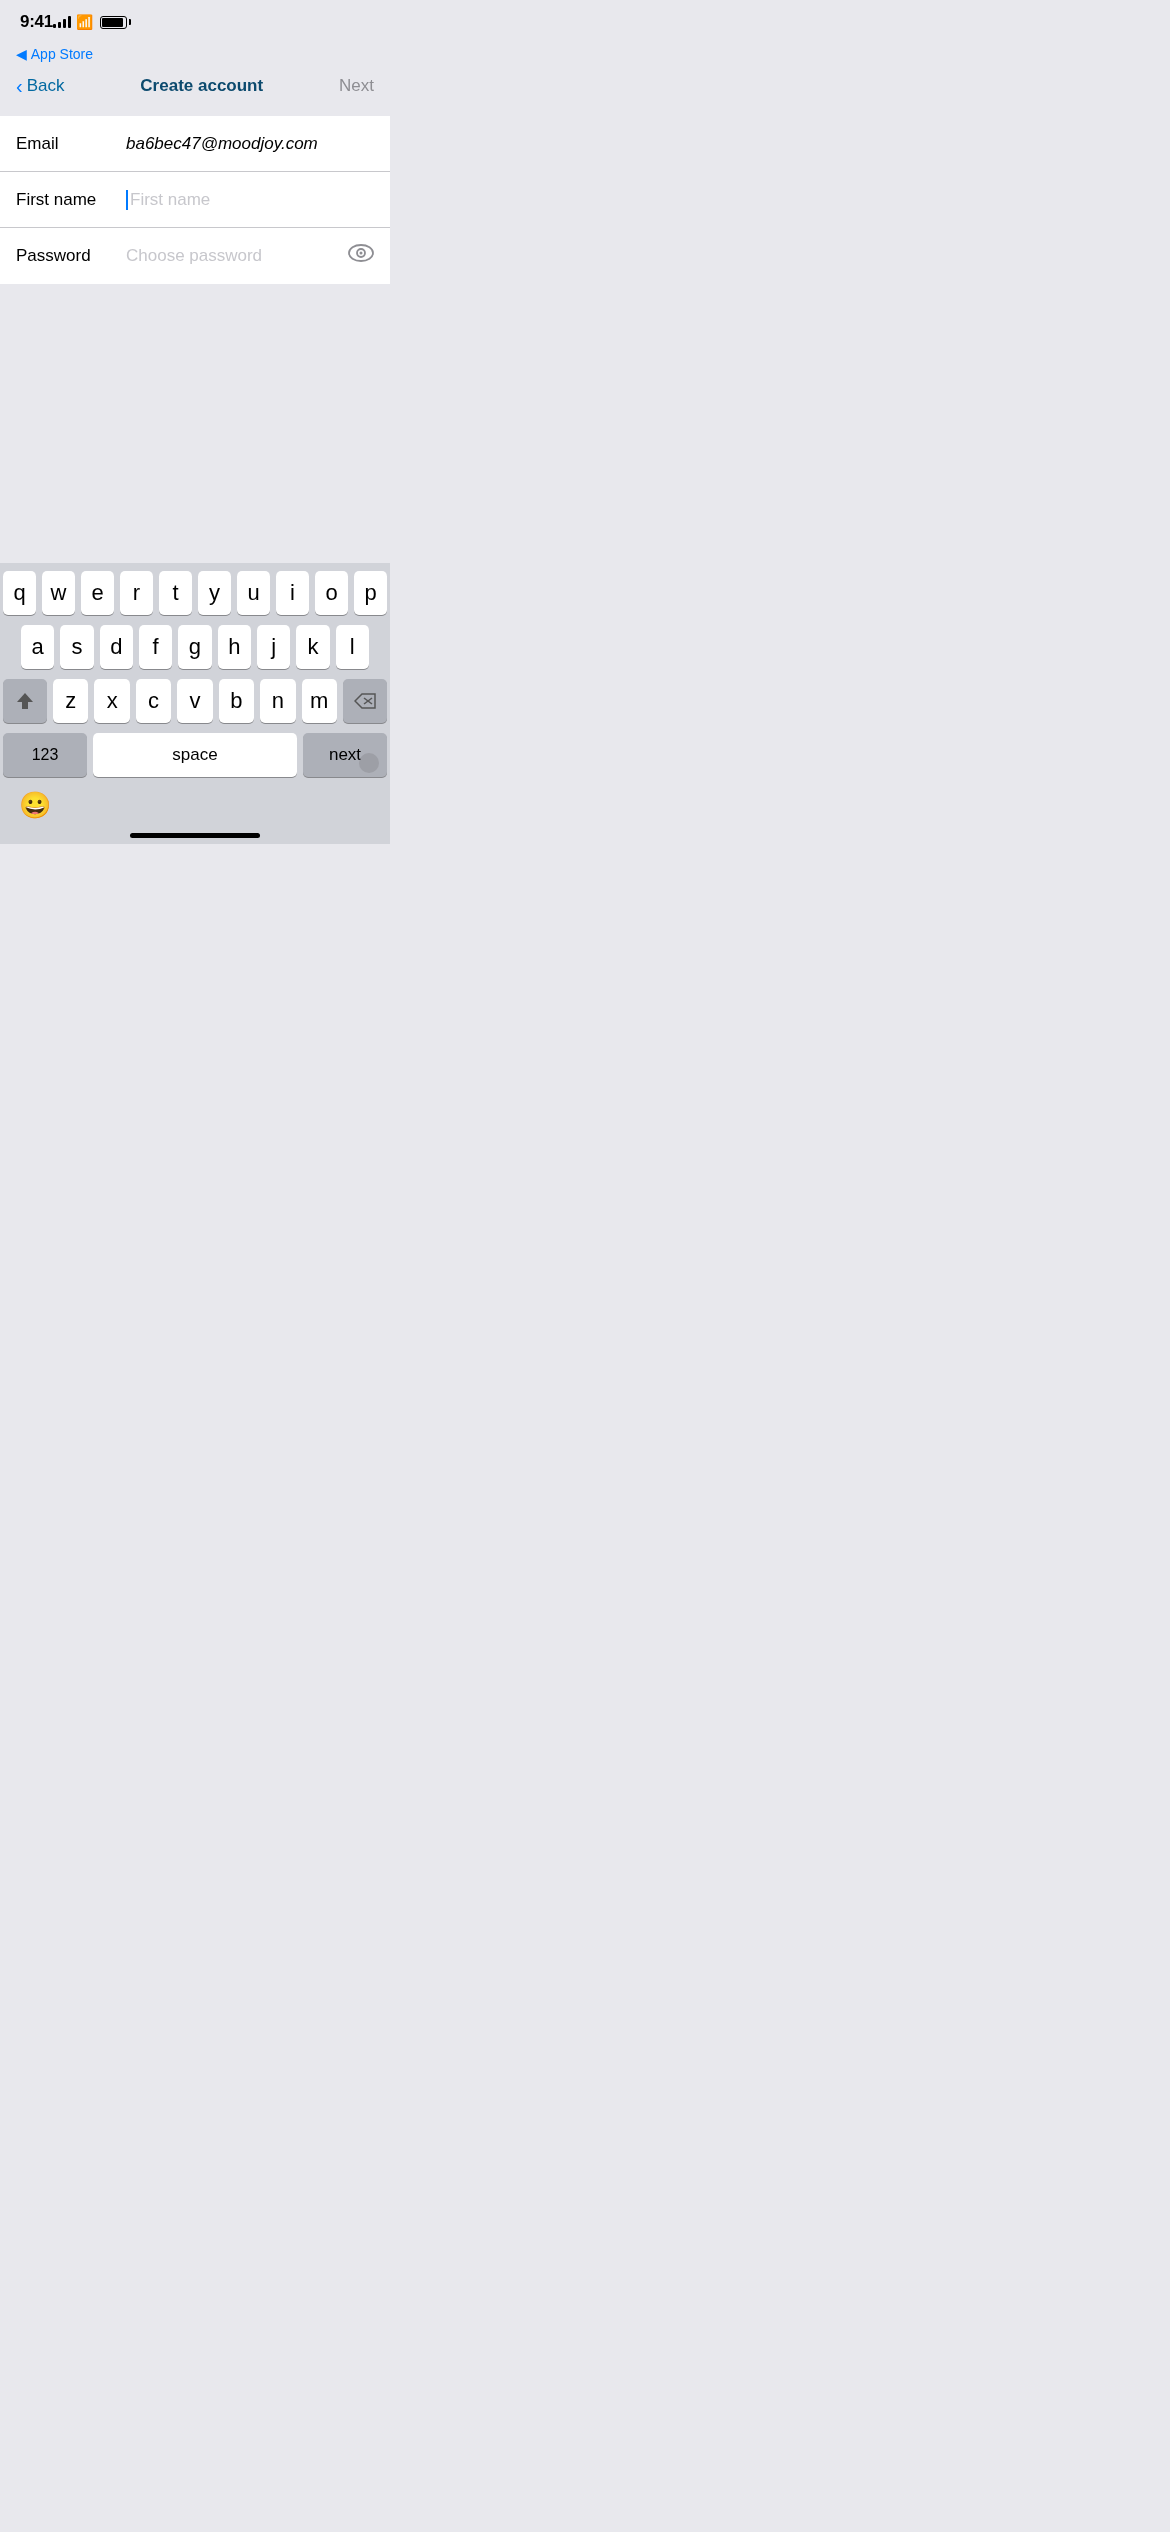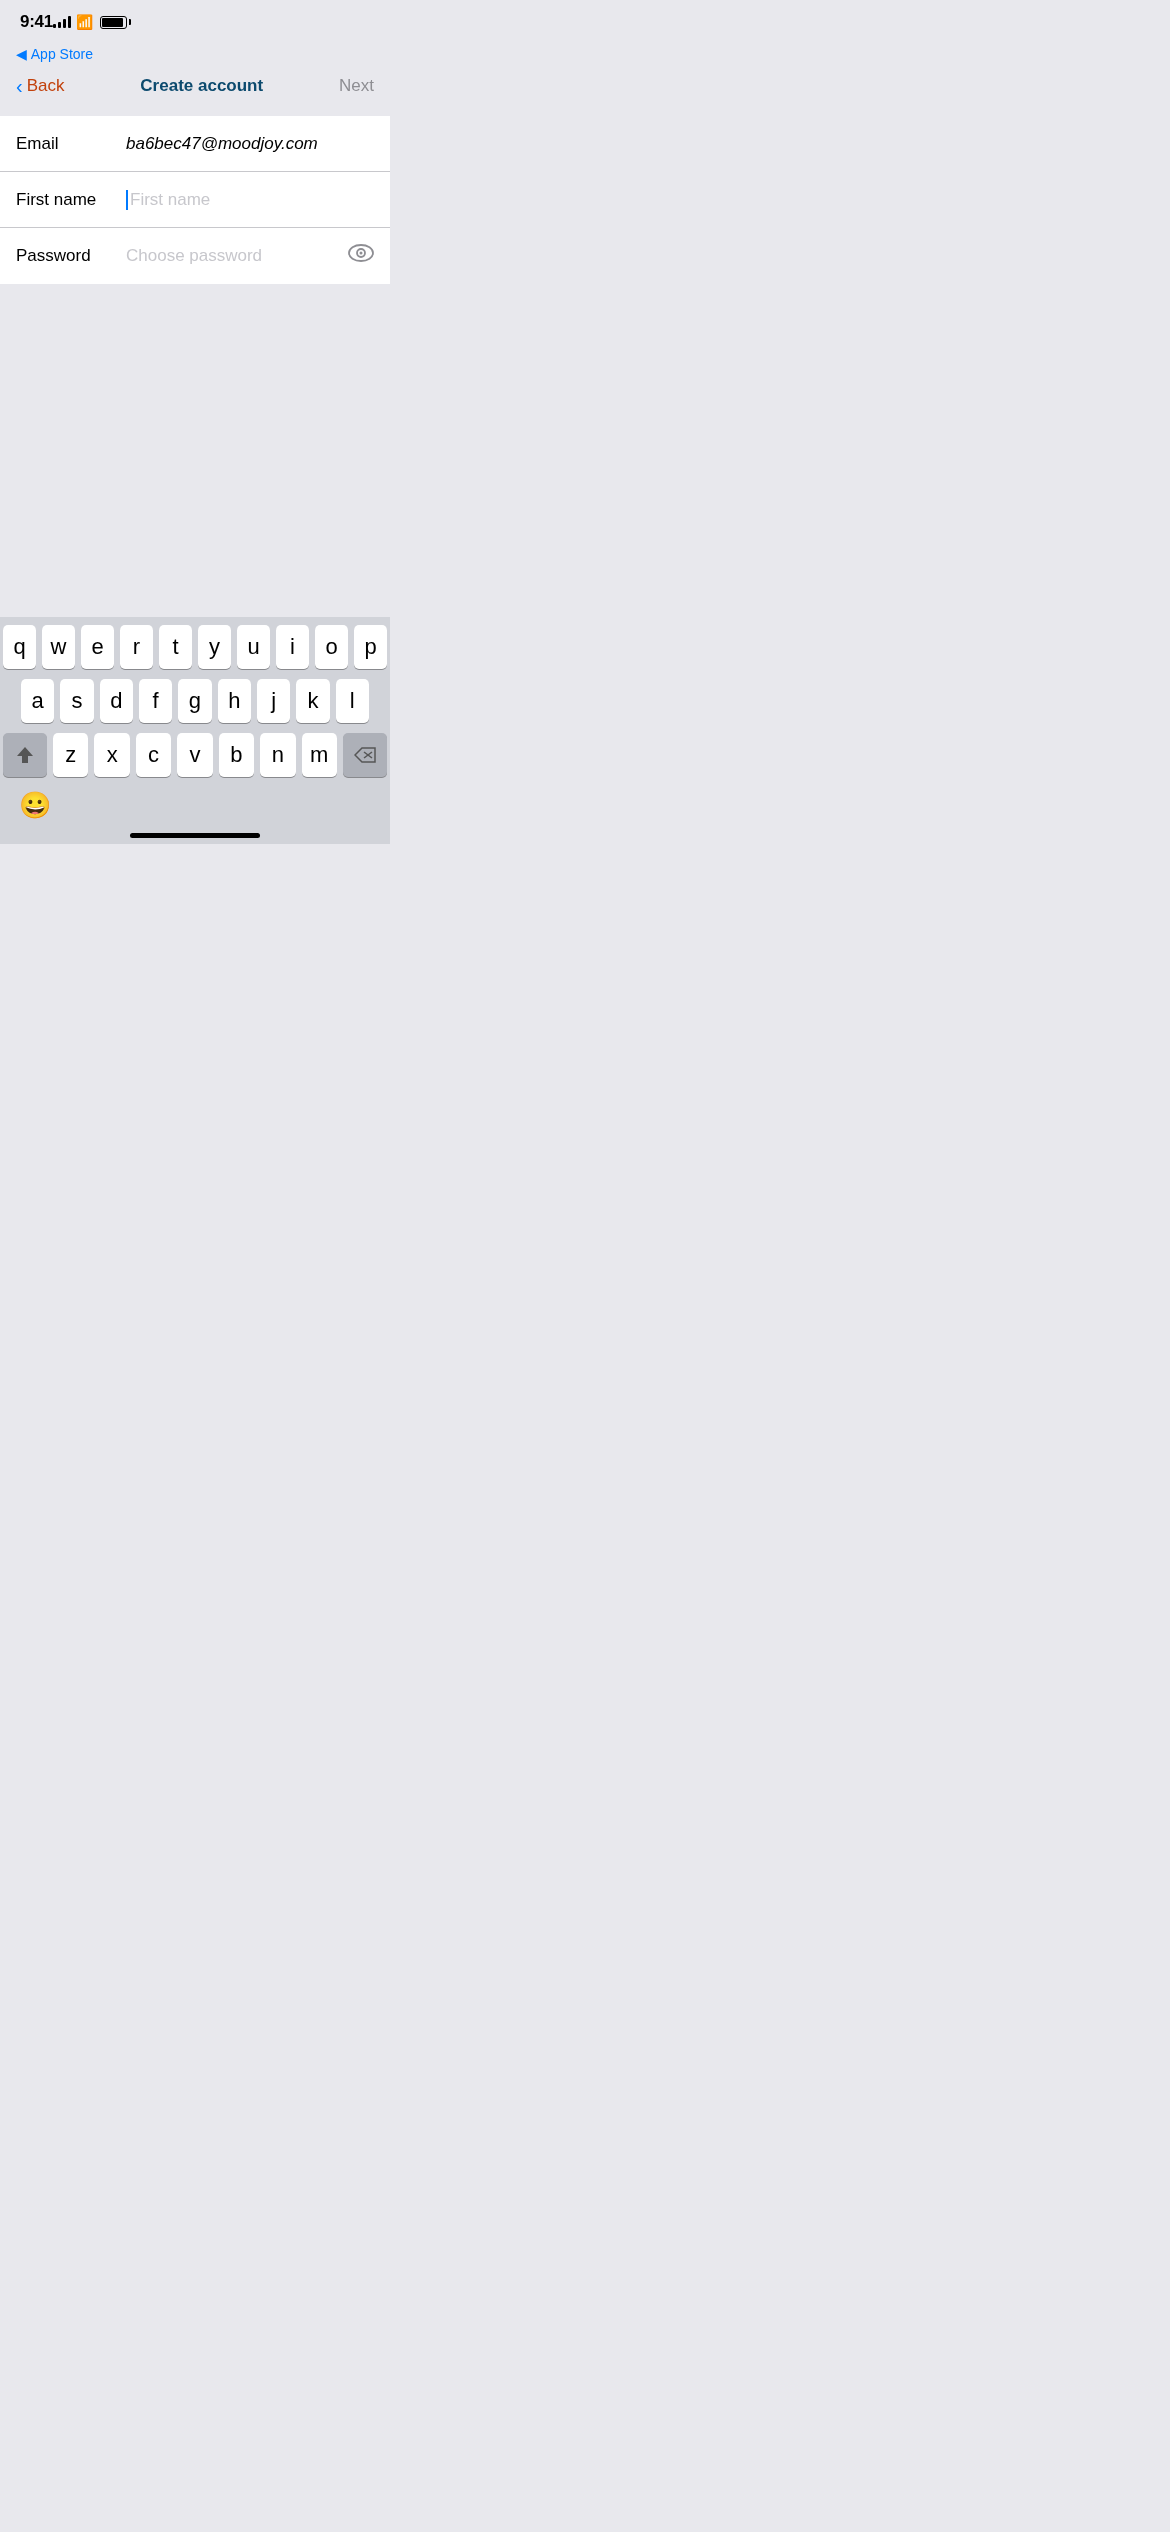--- a/index.html
+++ b/index.html
@@ -344,21 +344,21 @@
 <div class="app-store-nav">
   <div class="app-store-back">
     <span class="chevron-left">◀</span>
     <span>App Store</span>
   </div>
 </div>
 
 <div class="nav-bar">
   <div class="nav-back">
     <span style="font-size:20px; color:#007aff;">‹</span>
-    <span style="color:#c2410c;">Back</span>
+    <span style="color:#0369a1;">Back</span>
   </div>
   <span class="nav-title">Create account</span>
   <span class="nav-next">Next</span>
 </div>
 
 <div class="form-container">
 
   <div class="form-row">
     <span class="form-label">Email</span>
     <span class="form-value">ba6bec47@moodjoy.com</span>
@@ -431,20 +431,28 @@
       <div class="key">m</div>
       <div class="key key-special key-delete">
         <svg width="22" height="16" viewBox="0 0 22 16" fill="none" xmlns="http://www.w3.org/2000/svg">
           <path d="M8 1H21V15H8L1 8Z" stroke="#555" stroke-width="1.5" fill="none"></path>
           <line x1="10" y1="5" x2="18" y2="11" stroke="#555" stroke-width="1.5"></line>
           <line x1="18" y1="5" x2="10" y2="11" stroke="#555" stroke-width="1.5"></line>
         </svg>
       </div>
     </div>
 
+    <div class="key-row">
+      <div class="key key-special key-123">123</div>
+      <div class="key key-space">space</div>
+      <div class="key key-special key-next-kb" style="position:relative;">
+        <span>next</span>
+        <div class="next-globe"></div>
+      </div>
+    </div>
 
   </div>
 
   <div class="keyboard-bottom-row">
     <div class="emoji-btn">😀</div>
   </div>
 
   <div class="home-indicator">
     <div class="home-bar"></div>
   </div>

